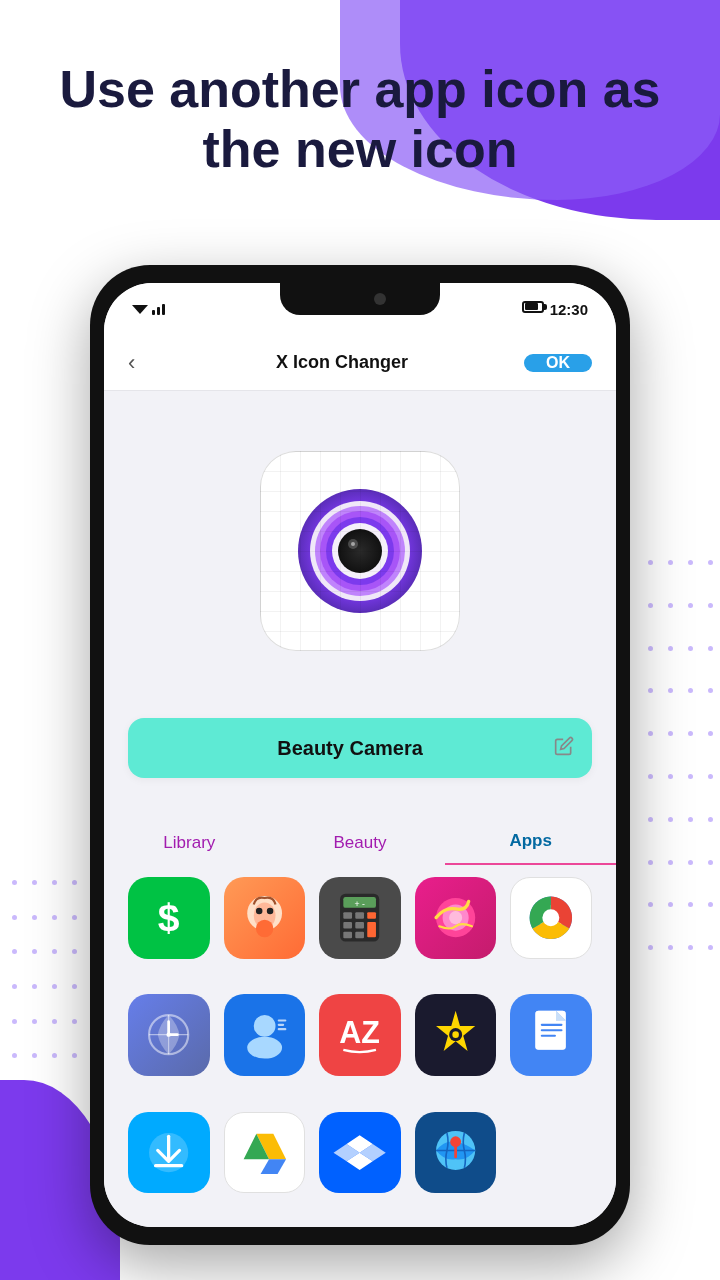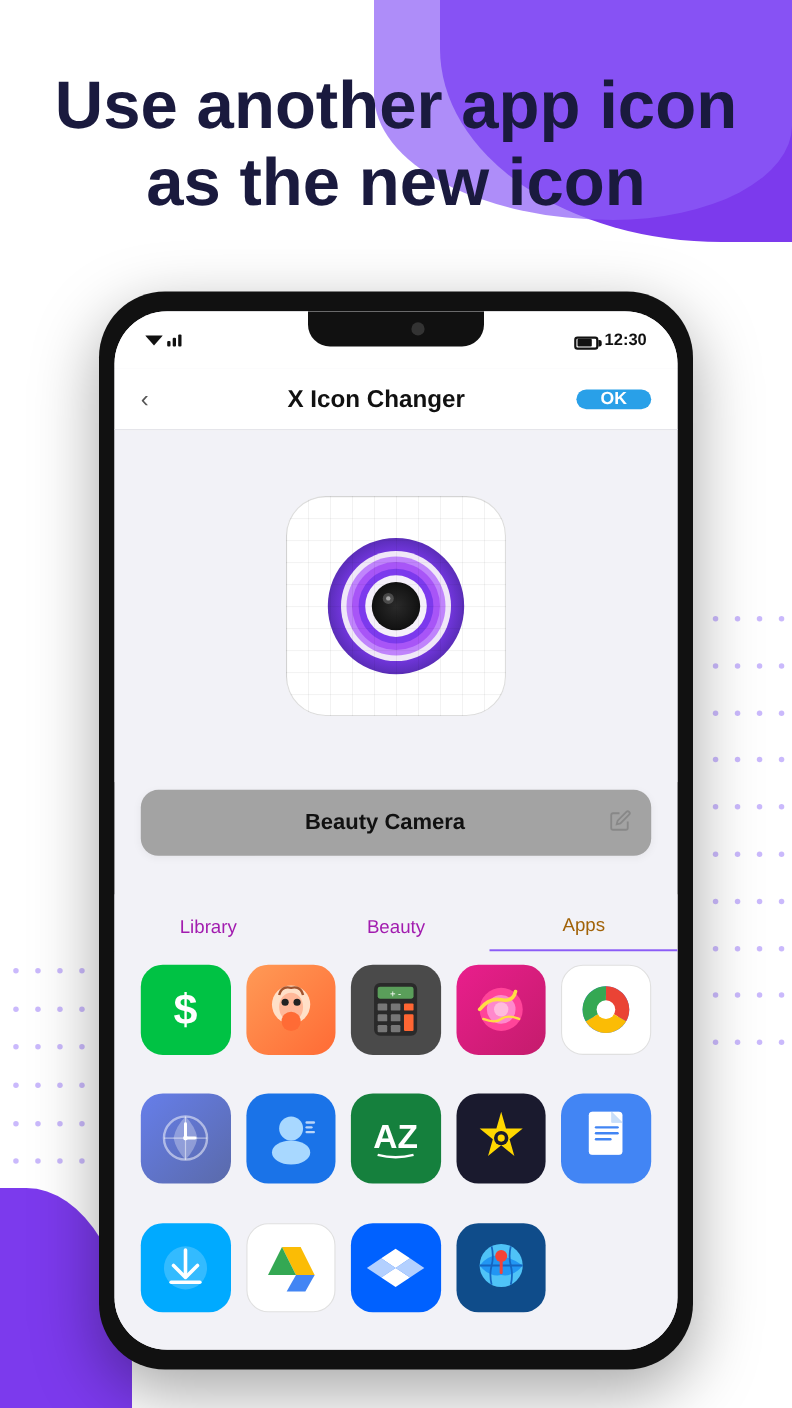--- a/index.html
+++ b/index.html
@@ -74,21 +74,21 @@
     
     .heading {
       position: absolute;
       top: 60px;
       left: 0; right: 0;
       text-align: center;
       z-index: 1;
       padding: 0 40px;
     }
     .heading-text {
-      font-size: 61px;
+      font-size: 52px;
       font-weight: 900;
       color: #1a1a3e;
       line-height: 1.15;
     }
 
     
     .phone-frame {
       position: absolute;
       top: 265px;
       left: 50%;
@@ -149,21 +149,21 @@
       justify-content: center;
     }
     .notch-dot {
       width: 12px; height: 12px;
       border-radius: 50%;
       background: #333;
       margin-left: 40px;
     }
     .status-right {
       display: flex;
-      align-items: flex-end;
+      align-items: flex-start;
       gap: 6px;
       font-size: 15px;
       font-weight: 600;
       color: #111;
     }
     .battery-icon {
       width: 22px; height: 12px;
       border: 2px solid #111;
       border-radius: 3px;
       position: relative;
@@ -201,21 +201,21 @@
     }
     .nav-back {
       font-size: 22px;
       color: #555;
       cursor: pointer;
       width: 32px;
     }
     .nav-title {
       flex: 1;
       text-align: center;
-      font-size: 22px;
+      font-size: 18px;
       font-weight: 600;
       color: #111;
     }
     .nav-ok {
       background: #29a0e8;
       color: #fff;
       font-size: 16px;
       font-weight: 700;
       padding: 0 22px;
       border-radius: 22px;
@@ -260,21 +260,21 @@
     .beauty-camera-icon {
       width: 140px;
       height: 140px;
     }
 
     
     .name-field-area {
       position: absolute;
       top: 435px; left: 24px; right: 24px;
       height: 60px;
-      background: #a3a3a3;
+      background: #5eead4;
       border-radius: 16px;
       display: flex;
       align-items: center;
       padding: 0 18px;
       box-shadow: 0 2px 8px rgba(0,0,0,0.05);
     }
     .name-field-text {
       flex: 1;
       font-size: 20px;
       font-weight: 600;
@@ -297,22 +297,23 @@
     }
     .tab-item {
       flex: 1;
       text-align: center;
       font-size: 17px;
       padding-bottom: 12px;
       cursor: pointer;
       color: #a21caf;
     }
     .tab-item.active {
-      color: #a16207;
-      border-bottom: 2px solid #8b5cf6;
+      color: #0369a1;
+      border-bottom: 2px solid #ec4899;
+      font-weight: bold;
     }
 
     
     .app-grid {
       position: absolute;
       top: 582px; left: 0; right: 0; bottom: 0;
       background: #f2f2f7;
       padding: 12px 24px;
       display: grid;
       grid-template-columns: repeat(5, 1fr);
@@ -585,21 +586,21 @@
       <div class="app-icon-item" style="background:#1a73e8;">
         <svg viewBox="0 0 60 60" class="app-icon-svg">
           <circle cx="30" cy="22" r="10" fill="#a8d8ff"></circle>
           <ellipse cx="30" cy="42" rx="16" ry="10" fill="#a8d8ff"></ellipse>
           <rect x="42" y="16" width="8" height="2" rx="1" fill="white" opacity="0.7"></rect>
           <rect x="42" y="20" width="6" height="2" rx="1" fill="white" opacity="0.7"></rect>
           <rect x="42" y="24" width="8" height="2" rx="1" fill="white" opacity="0.7"></rect>
         </svg>
       </div>
 
-      <div class="app-icon-item" style="background:#15803d;">
+      <div class="app-icon-item" style="background:#ef4444;">
         <svg viewBox="0 0 60 60" class="app-icon-svg">
           <text x="30" y="38" text-anchor="middle" font-size="28" font-weight="900" fill="white">AZ</text>
           <path d="M15 44 Q30 48 45 44" stroke="white" stroke-width="2" fill="none"></path>
         </svg>
       </div>
 
       <div class="app-icon-item" style="background:#1a1a2e;">
         <svg viewBox="0 0 60 60" class="app-icon-svg">
           <polygon points="30,8 34,22 48,22 37,31 41,45 30,36 19,45 23,31 12,22 26,22" fill="#ffd700"></polygon>
           <circle cx="30" cy="30" r="6" fill="#1a1a2e"></circle>

